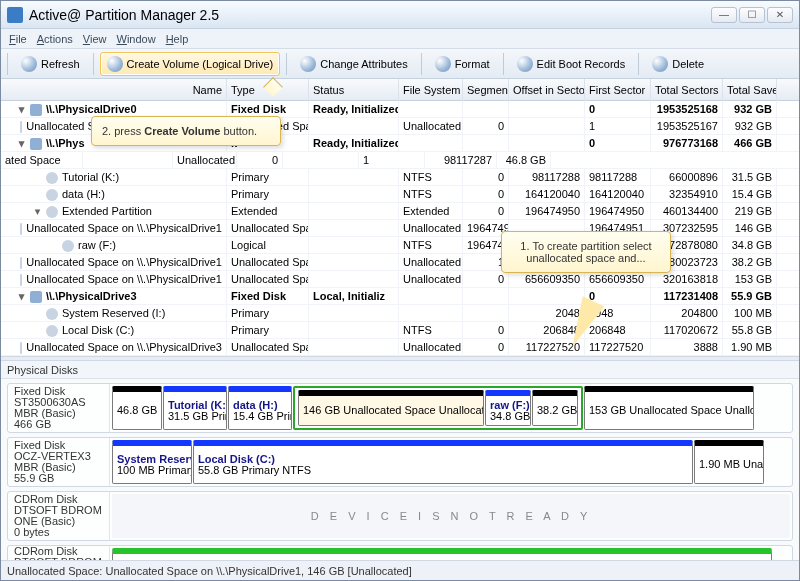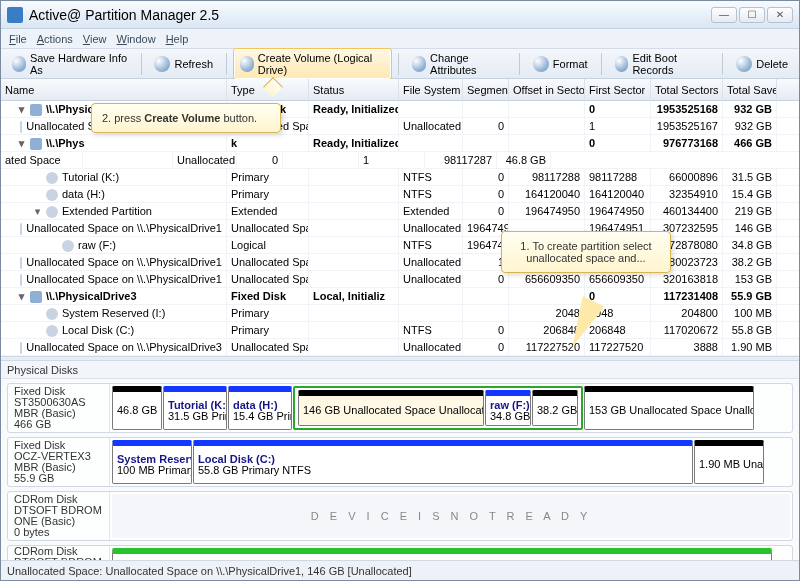--- a/index.html
+++ b/index.html
@@ -14,21 +14,21 @@
   .menubar span:first-letter { text-decoration: underline; }
   .toolbar { height: 30px; display: flex; align-items: center; background: linear-gradient(#f4f7fb,#e4ebf4); border-bottom: 1px solid #c6d1de; padding: 0 4px; gap: 4px; }
   .tbtn { display: flex; align-items: center; gap: 4px; padding: 3px 6px; border: 1px solid transparent; border-radius: 3px; }
   .tbtn.highlight { border:1px solid #f2c45a; background:linear-gradient(#fff8e6,#ffe9b0); box-shadow:0 0 0 1px #fff inset; }
   .tbtn .ticon { width:16px; height:16px; border-radius:8px; background: radial-gradient(circle at 30% 30%, #fff,#9ab7d8 60%,#6a8fb6); }
   .vsep { width:1px; height:22px; background:#c0cbd8; margin:0 2px; }
   .main { flex:1; display:flex; flex-direction:column; background:#fff; overflow:hidden; }
   .gridhdr { height:22px; display:flex; background:linear-gradient(#f8fafd,#e6ecf4); border-bottom:1px solid #c6d1de; }
   .gridhdr .col, .row .cell { height:22px; line-height:22px; border-right:1px solid #dbe2ea; padding:0 4px; overflow:hidden; white-space:nowrap; }
   
-  .c0{width:226px;text-align:left;} .c1{width:82px;} .c2{width:90px;} .c3{width:64px;} .c4{width:46px;text-align:right;} .c5{width:76px;text-align:right;} .c6{width:66px;text-align:left;} .c7{width:72px;text-align:right;} .c8{width:54px;text-align:right;}
+  .c0{width:226px;text-align:right;} .c1{width:82px;} .c2{width:90px;} .c3{width:64px;} .c4{width:46px;text-align:right;} .c5{width:76px;text-align:right;} .c6{width:66px;text-align:left;} .c7{width:72px;text-align:right;} .c8{width:54px;text-align:right;}
   .rows { overflow:hidden; }
   .row { display:flex; height:17px; line-height:17px; border-bottom:1px solid #f0f3f7; }
   .row .cell { height:17px; line-height:17px; border-right:1px solid #f0f3f7; }
   .row .cell.c0 { text-align:left; display:flex; align-items:center; gap:4px; }
   .tw { display:inline-block; width:9px; height:9px; text-align:center; line-height:9px; color:#666; }
   .dicon { width:12px; height:12px; background:#8fb0d4; border-radius:2px; display:inline-block; }
   .picon { width:12px; height:12px; background:#c8d4e2; border-radius:6px; display:inline-block; }
   .splitterH { height:5px; background:#e8edf3; border-top:1px solid #cfd8e3; border-bottom:1px solid #cfd8e3; cursor:row-resize; }
   .pdisks-label { height:18px; line-height:18px; padding:0 6px; background:#f2f5f9; border-bottom:1px solid #dbe2ea; color:#333; }
   .pdisks { flex:1; background:#f8fafc; overflow:hidden; }
@@ -68,24 +68,20 @@
 
   <div class="menubar">
     <span>File</span>
     <span>Actions</span>
     <span>View</span>
     <span>Window</span>
     <span>Help</span>
   </div>
 
   <div class="toolbar">
-    <div class="tbtn">
-        <span class="ticon"></span>
-        <span>Save Hardware Info As</span>
-      </div>
     <div class="vsep"></div>
     <div class="tbtn">
         <span class="ticon"></span>
         <span>Refresh</span>
       </div>
     <div class="vsep"></div>
     <div class="tbtn highlight">
         <span class="ticon"></span>
         <span>Create Volume (Logical Drive)</span>
       </div>
@@ -442,18 +438,18 @@
       </div>
   </div>
 
   <div class="statusbar">Unallocated Space: Unallocated Space on \\.\PhysicalDrive1, 146 GB [Unallocated]</div>
 
   <div class="callout" style="left:500px; top:230px; width:170px; text-align:center;">
     <span>1. To create partition select unallocated space and...</span>
   </div>
   <div class="callout1-tail"></div>
 
-  <div class="callout" style="left:90px; top:102px; width:190px;">
+  <div class="callout" style="left:90px; top:115px; width:190px;">
     <span>2. press </span><b>Create Volume</b><span> button.</span>
   </div>
   <div class="callout2-tail"></div>
 
 </div>
 
 </body></html>

